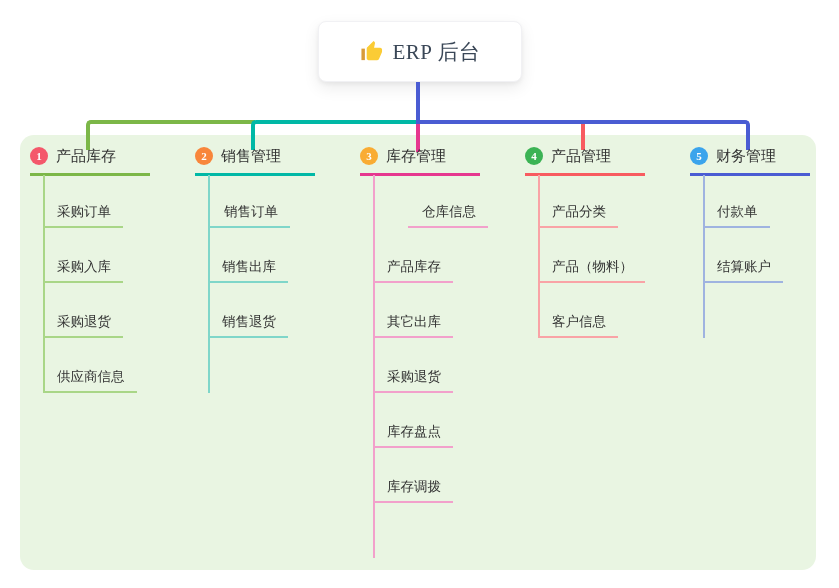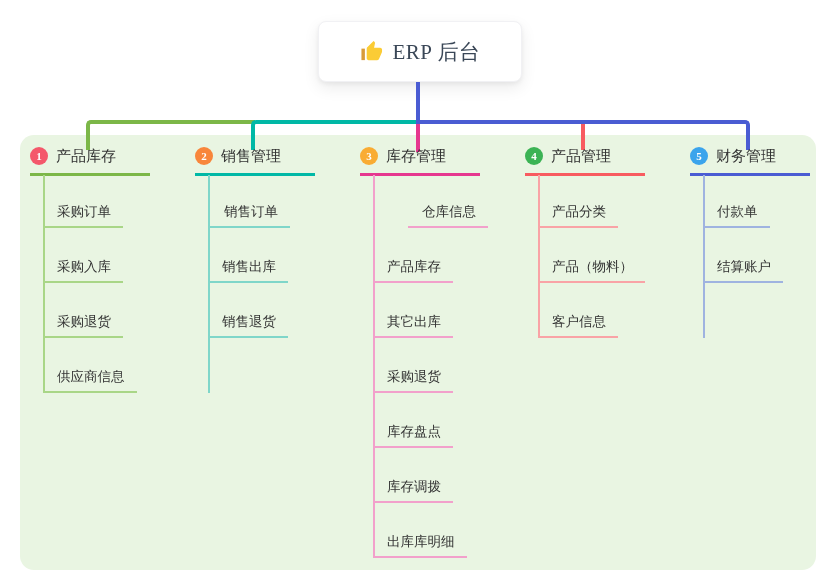--- a/index.html
+++ b/index.html
@@ -131,23 +131,20 @@
   </div>
           <div class="child-row">
     <span class="child-label" style="border-bottom-color: rgb(242, 160, 203);">采购退货</span>
   </div>
           <div class="child-row">
     <span class="child-label" style="border-bottom-color: rgb(242, 160, 203);">库存盘点</span>
   </div>
           <div class="child-row">
     <span class="child-label" style="border-bottom-color: rgb(242, 160, 203);">库存调拨</span>
   </div>
-          <div class="child-row">
-    <span class="child-label" style="border-bottom-color: rgb(242, 160, 203);">出库库明细</span>
-  </div>
         </div>
   </div>
       <div class="branch-col" style="left: 525px;">
     <div class="branch-head" style="border-bottom-color: rgb(248, 91, 96);">
       <span class="badge" style="background: rgb(59, 179, 84);">4</span>
       <span class="branch-label">产品管理</span>
     </div>
     <div class="spine" style="background: rgb(249, 163, 166); height: 163px;"></div>
     <div class="child-list">
           <div class="child-row">

